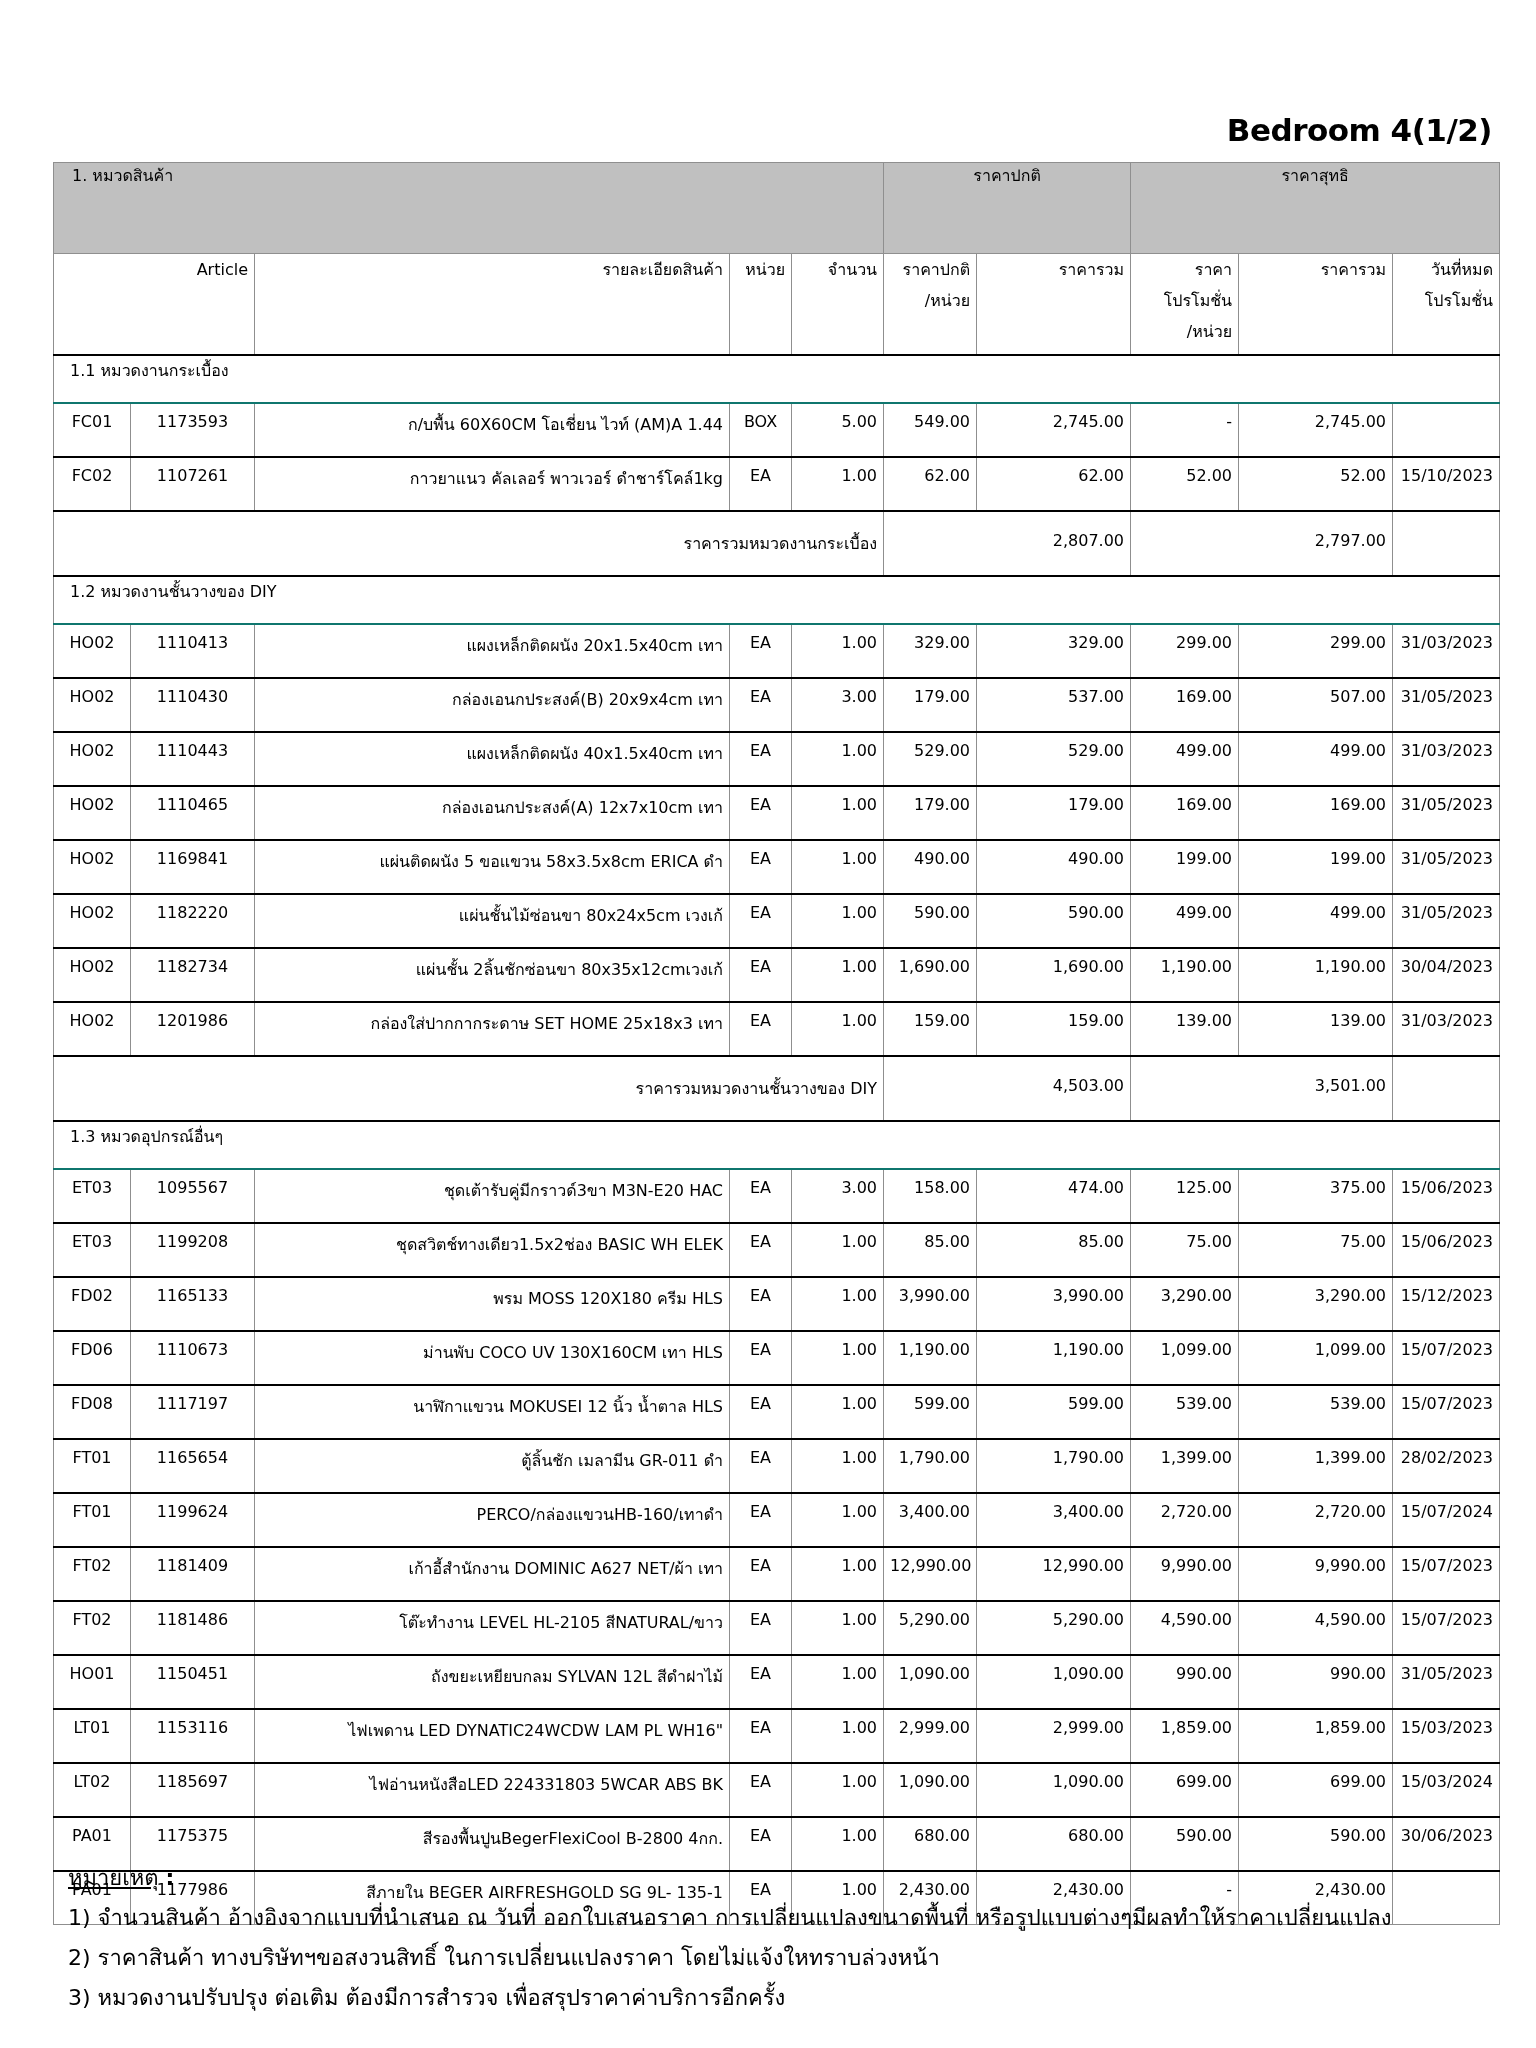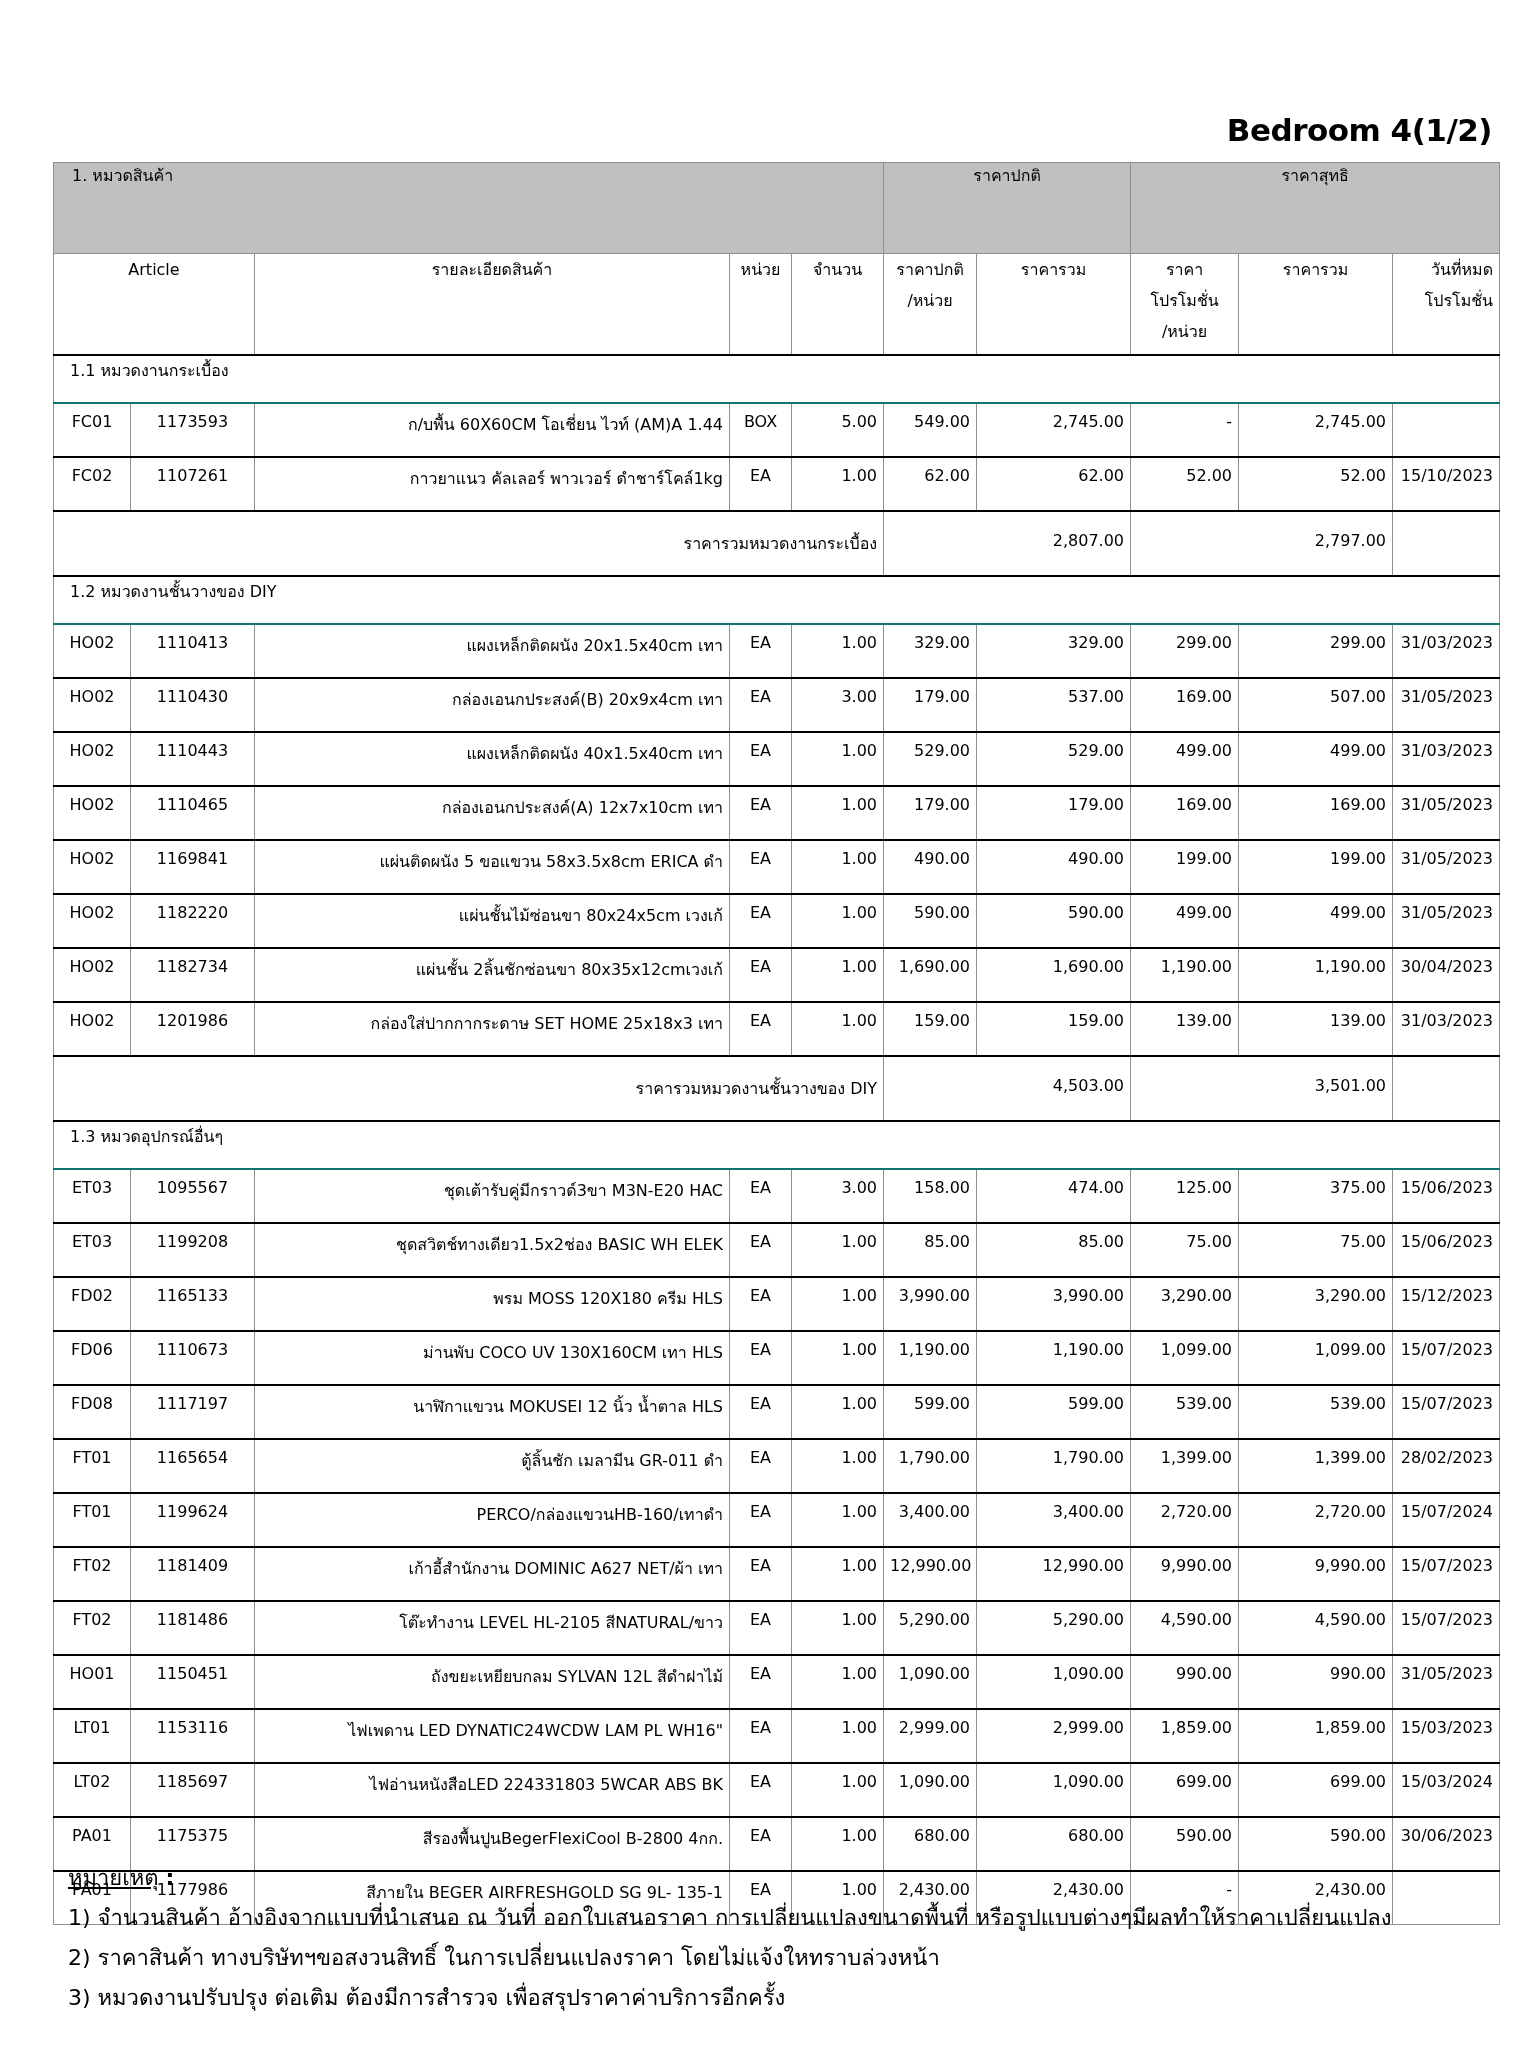--- a/index.html
+++ b/index.html
@@ -19,21 +19,21 @@
       font-family: "DejaVu Sans", "Liberation Sans", sans-serif;
       font-size: 16px;
     }
     table.quote td, table.quote th {
       border: 1px solid #8f8f8f; padding: 0 6px; vertical-align: top;
       font-weight: normal; overflow: hidden; white-space: nowrap;
     }
     .grp-row th { background: #c0c0c0; height: 90px; padding-top: 10px; }
     .grp-row th.left { text-align: left; padding-left: 18px; margin-left: 32px; }
     .grp-row th.center { text-align: center; }
-    .col-row th { height: 100px; text-align: center; padding-top: 8px; line-height: 31px; white-space: normal; }
+    .col-row th { height: 100px; text-align: right; padding-top: 8px; line-height: 31px; white-space: normal; }
     .col-row th.right { text-align: right; }
     .col-row { border-bottom: 2px solid #000; }
     tr.sec td { height: 44px; padding-top: 2px; padding-left: 16px; border-bottom: 2px solid #0f766e; }
     tr.item td { height: 44px; padding-top: 8px; }
     tr.item { border-bottom: 2px solid #000; }
     tr.item.last { border-bottom: 1px solid #8f8f8f; }
     tr.sub td { height: 44px; padding-top: 19px; }
     tr.sub { border-bottom: 2px solid #000; }
     tr.sub td.label { padding-left: 20px; }
     .c { text-align: center; }

